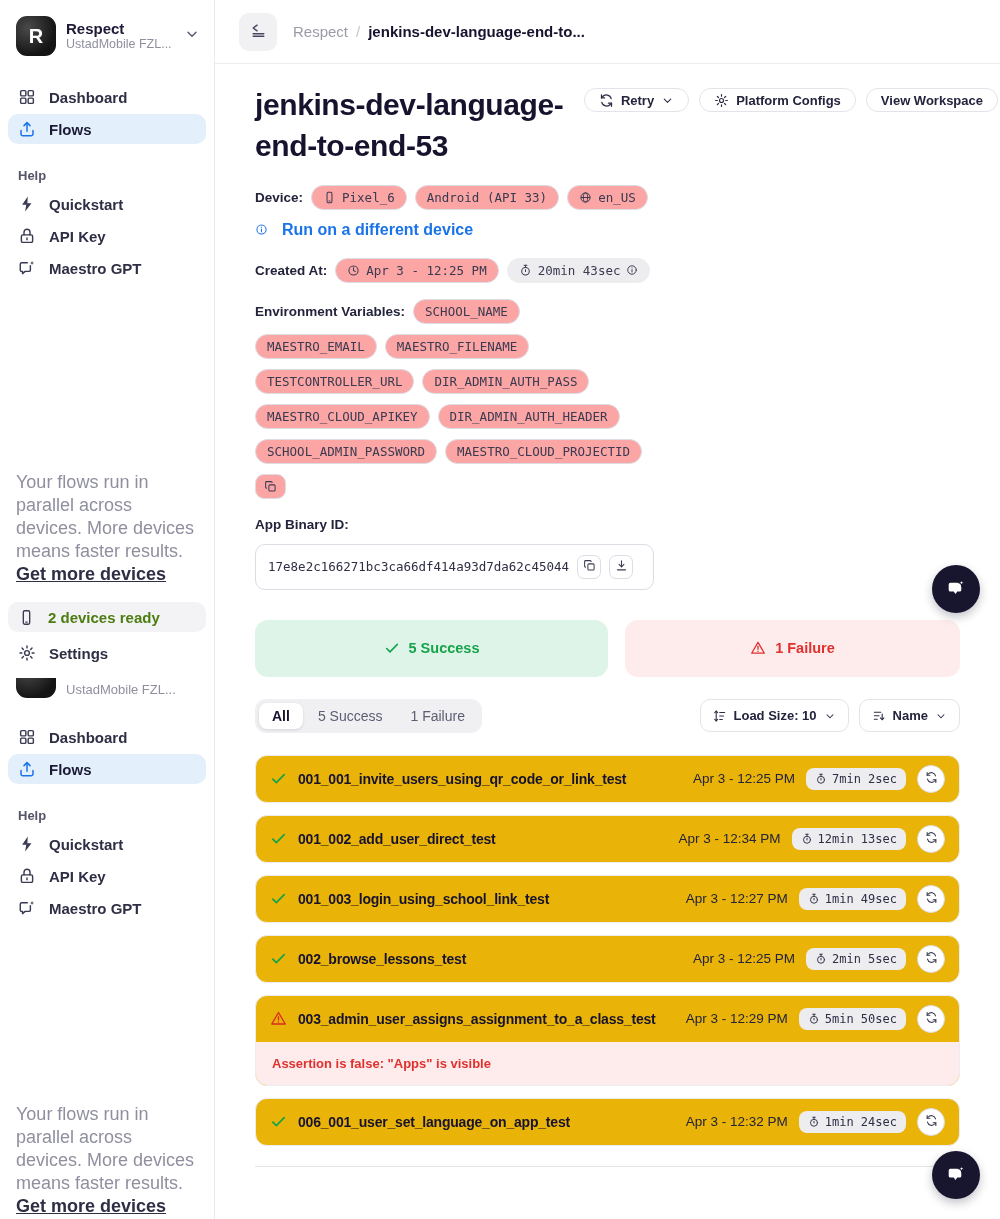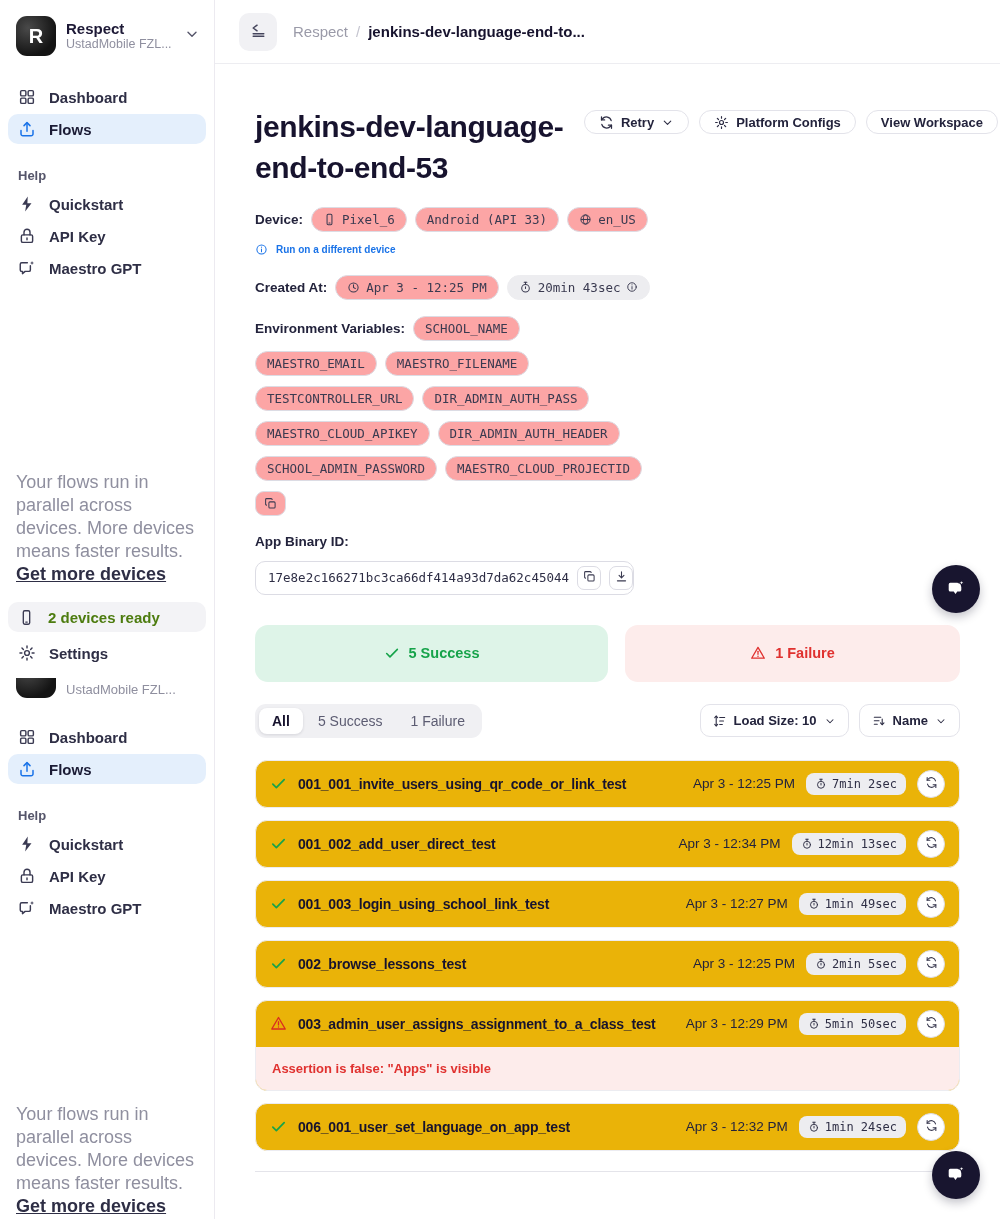--- a/index.html
+++ b/index.html
@@ -44,42 +44,42 @@
   .main { flex:1; min-width:0; }
   .topbar { height:64px; display:flex; align-items:center; gap:16px; padding:0 24px; border-bottom:1px solid #ededf1; }
   .collapse-btn { width:38px; height:38px; border-radius:10px; background:#f1f1f4; border:none; display:flex;
                   align-items:center; justify-content:center; color:#45455c; cursor:pointer; }
   .crumbs { display:flex; align-items:center; gap:8px; font-size:15px; }
   .crumb-parent { color:#9a9aa8; }
   .crumb-sep { color:#c4c4cf; }
   .crumb-current { font-weight:bold; color:#17132e; }
 
   .content { padding:0 40px; position:relative; }
-  .title-row { margin-top:42px; display:flex; justify-content:space-between; align-items:flex-start; margin-right:-38px; }
+  .title-row { margin-top:20px; display:flex; justify-content:space-between; align-items:flex-start; margin-right:-38px; }
   h1.page-title { font-size:30px; font-weight:bold; color:#17132e; line-height:1.38; letter-spacing:-0.4px; max-width:375px; word-wrap:break-word; }
   .actions { display:flex; gap:10px; margin-top:4px; }
   .btn { height:24px; border:1px solid #e3e3ea; background:#fff; border-radius:18px; padding:0 14px;
          display:flex; align-items:center; gap:7px; font-family:inherit; font-size:13px; font-weight:bold; color:#23233c; cursor:pointer; white-space:nowrap; }
   .btn .ic { display:flex; color:#2e2e45; }
 
   .meta-row { display:flex; align-items:center; gap:8px; flex-wrap:wrap; }
   .device-row { margin-top:18px; }
   .meta-label { font-size:13.5px; font-weight:bold; color:#23233c; }
   .chip { height:25px; display:inline-flex; align-items:center; gap:6px; padding:0 11px; border:1px solid #dcdce4;
           border-radius:13px; background:#fca5a5; font-family:"DejaVu Sans Mono", monospace; font-size:12.5px; color:#3a3a50; }
   .chip .ic { display:flex; color:#3a3a50; }
   .chip.gray { background:#ededf0; border-color:#ededf0; }
   .chip.icon-only { padding:0 8px; border-radius:9px; cursor:pointer; }
-  .run-link { margin-top:11px; display:flex; align-items:center; gap:8px; color:#1a73e8; font-size:10px; font-weight:bold; cursor:pointer; width:max-content; }
+  .run-link { margin-top:11px; display:flex; align-items:center; gap:14px; color:#1a73e8; font-size:16px; font-weight:bold; cursor:pointer; width:max-content; }
   .run-link .ic { display:flex; }
   .created-row { margin-top:19px; }
   .env-wrap { margin-top:16px; display:flex; flex-wrap:wrap; align-items:center; gap:10px 8px; max-width:392px; }
   .binary-label { margin-top:18px; font-size:13.5px; font-weight:bold; }
-  .binary-box { margin-top:12px; width:max-content; height:34px; border:1px solid #dcdce4; border-radius:10px;
-                display:flex; align-items:center; gap:8px; padding:0 0 0 12px; }
+  .binary-box { margin-top:12px; width:max-content; height:46px; border:1px solid #dcdce4; border-radius:10px;
+                display:flex; align-items:center; gap:8px; padding:0 20px 0 12px; }
   .binary-id { font-family:"DejaVu Sans Mono", monospace; font-size:12.5px; color:#2e2e45; }
   .mini-btn { width:24px; height:24px; border:1px solid #dcdce4; border-radius:7px; background:#fff; display:flex;
               align-items:center; justify-content:center; color:#3a3a50; cursor:pointer; }
 
   .banners { margin-top:30px; display:flex; gap:17px; }
   .banner { height:57px; border-radius:13px; display:flex; align-items:center; justify-content:center; gap:9px;
             font-size:14.5px; font-weight:bold; }
   .banner.success { flex:0 0 353px; background:#def4e8; color:#16a34a; }
   .banner.failure { flex:1; background:#fdeceb; color:#e0312f; }
   .banner .ic { display:flex; }

